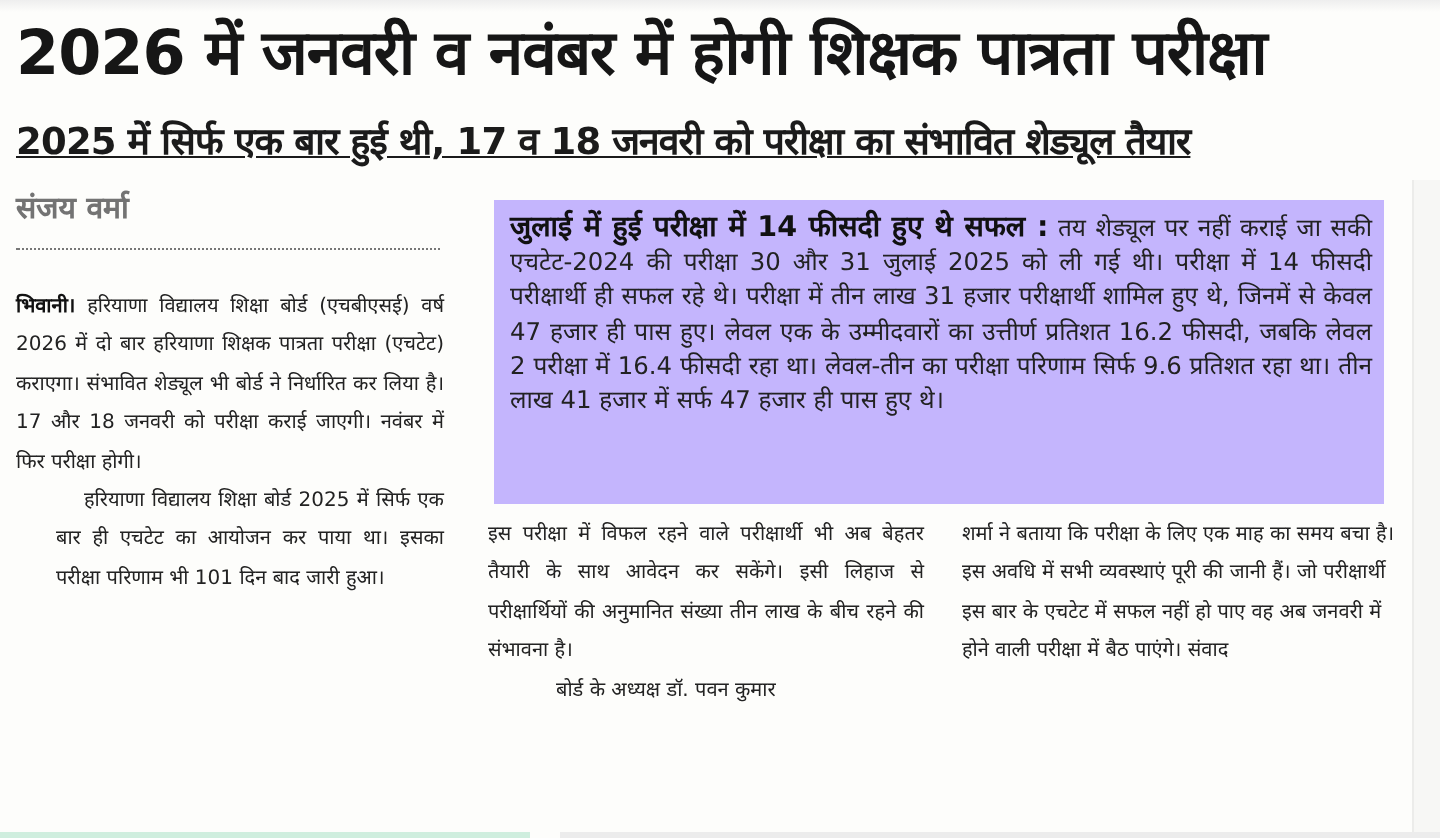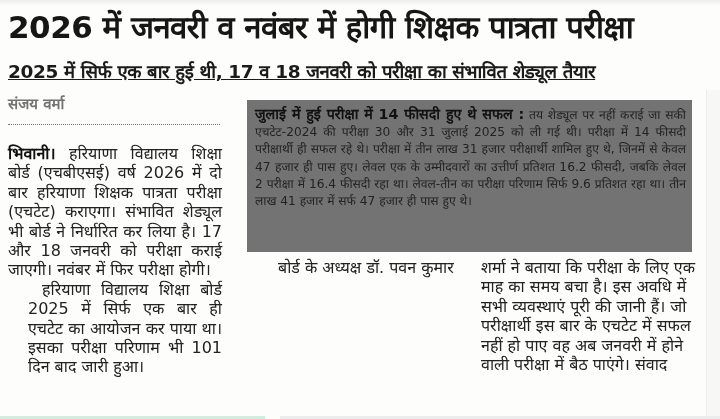--- a/index.html
+++ b/index.html
@@ -26,32 +26,32 @@
   }
   .byline {
     position: absolute; left: 8px; top: 94px;
     font-size: 15px; font-weight: bold; line-height: 20px; color: #737373;
   }
   .byline-rule {
     position: absolute; left: 8px; top: 124px; width: 212px; height: 0;
     border-top: 1px dotted #777;
   }
   .col {
-    position: absolute; font-size: 16px; line-height: 19.4px;
+    position: absolute; font-size: 10px; line-height: 19.4px;
     text-align: justify; color: #222;
   }
   .col p { margin: 0; }
   .col .indent { text-indent: 14px; margin-left: 20px; }
   .col-left { left: 8px; top: 144px; width: 214px; }
   .col-mid { left: 244px; top: 258px; width: 218px; }
   .col-right { left: 481px; top: 258px; width: 220px; text-align: left; }
   .dateline { font-weight: bold; color: #111; }
   .boxout {
     position: absolute; left: 247px; top: 100px; width: 445px; height: 152px;
-    background: #737373; box-sizing: border-box; padding: 6px 6px 0 8px;
+    background: #c4b5fd; box-sizing: border-box; padding: 6px 6px 0 8px;
     font-size: 12.2px; line-height: 17.2px; color: #222; text-align: justify;
   }
   .boxout-title { font-weight: bold; font-size: 14.3px; color: #111; }
   .right-margin {
     position: absolute; left: 706px; top: 90px; width: 14px; height: 329px;
     background: #f7f7f5; border-left: 1px solid #ececea;
   }
   .bottom-bar-green {
     position: absolute; left: 0; top: 416px; width: 265px; height: 3px;
     background: #cfeede;
@@ -77,20 +77,21 @@
     <p><span class="dateline">भिवानी।</span> <span>हरियाणा विद्यालय शिक्षा बोर्ड (एचबीएसई) वर्ष 2026 में दो बार हरियाणा शिक्षक पात्रता परीक्षा (एचटेट) कराएगा। संभावित शेड्यूल भी बोर्ड ने निर्धारित कर लिया है। 17 और 18 जनवरी को परीक्षा कराई जाएगी। नवंबर में फिर परीक्षा होगी।</span></p>
     <p class="indent">हरियाणा विद्यालय शिक्षा बोर्ड 2025 में सिर्फ एक बार ही एचटेट का आयोजन कर पाया था। इसका परीक्षा परिणाम भी 101 दिन बाद जारी हुआ।</p>
   </div>
 
   <div class="boxout">
     <span class="boxout-title">जुलाई में हुई परीक्षा में 14 फीसदी हुए थे सफल :</span>
     <span>तय शेड्यूल पर नहीं कराई जा सकी एचटेट-2024 की परीक्षा 30 और 31 जुलाई 2025 को ली गई थी। परीक्षा में 14 फीसदी परीक्षार्थी ही सफल रहे थे। परीक्षा में तीन लाख 31 हजार परीक्षार्थी शामिल हुए थे, जिनमें से केवल 47 हजार ही पास हुए। लेवल एक के उम्मीदवारों का उत्तीर्ण प्रतिशत 16.2 फीसदी, जबकि लेवल 2 परीक्षा में 16.4 फीसदी रहा था। लेवल-तीन का परीक्षा परिणाम सिर्फ 9.6 प्रतिशत रहा था। तीन लाख 41 हजार में सर्फ 47 हजार ही पास हुए थे।</span>
   </div>
 
   <div class="col col-mid">
+    <p>इस परीक्षा में विफल रहने वाले परीक्षार्थी भी अब बेहतर तैयारी के साथ आवेदन कर सकेंगे। इसी लिहाज से परीक्षार्थियों की अनुमानित संख्या तीन लाख के बीच रहने की संभावना है।</p>
     <p class="indent">बोर्ड के अध्यक्ष डॉ. पवन कुमार</p>
   </div>
 
   <div class="col col-right">
     <p><span>शर्मा ने बताया कि परीक्षा के लिए एक माह का समय बचा है। इस अवधि में सभी व्यवस्थाएं पूरी की जानी हैं। जो परीक्षार्थी इस बार के एचटेट में सफल नहीं हो पाए वह अब जनवरी में होने वाली परीक्षा में बैठ पाएंगे।</span> <span>संवाद</span></p>
   </div>
 
   <div class="right-margin"></div>
   <div class="bottom-bar-green"></div>
   <div class="bottom-bar-grey"></div>

